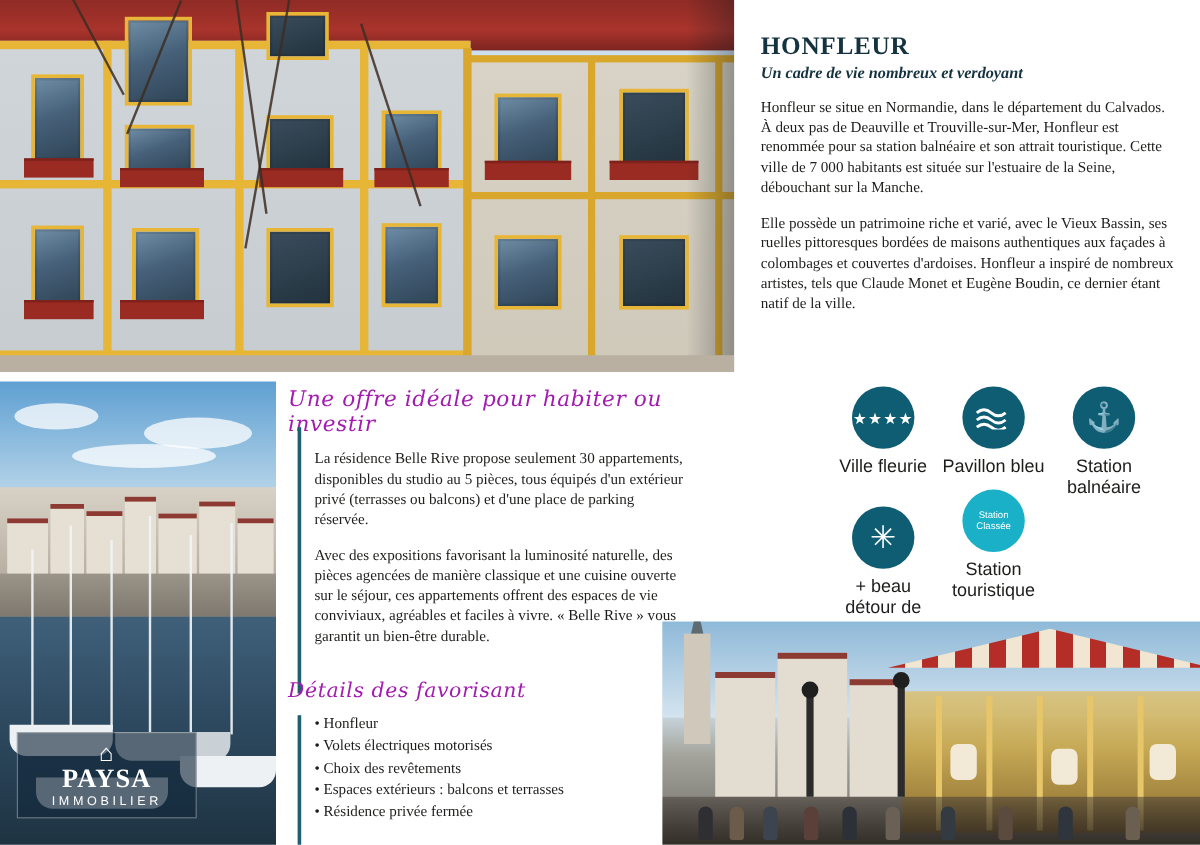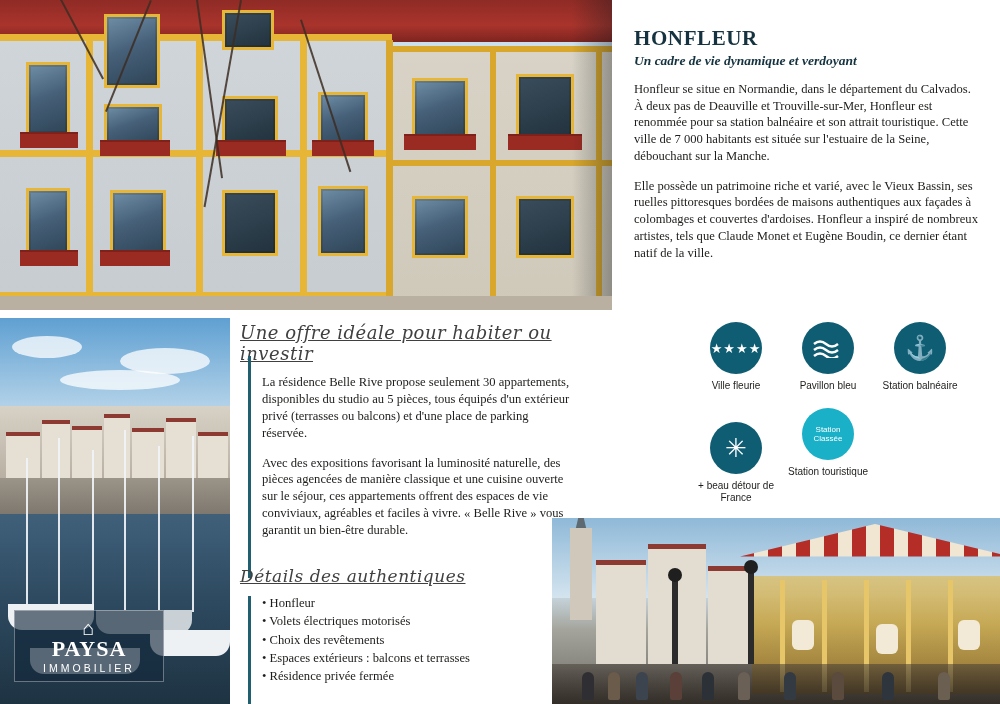--- a/index.html
+++ b/index.html
@@ -118,24 +118,23 @@
   .logo-citya .brand b { font-weight:bold; }
   .logo-citya .sub { font-size:10.5px; letter-spacing:3px; margin-top:3px;
     font-family:"Liberation Sans", sans-serif; }
 
   
   .offer {
     position:absolute; left:240px; top:322px; width:330px;
   }
   .script-title {
     font-family:"DejaVu Serif", serif;
-    font-style:italic; color:#404040; font-size:18px;
+    font-style:italic; color:#a21caf; font-size:18px;
     letter-spacing:.5px; margin-bottom:10px;
     border-bottom:none;
-    text-decoration:underline;
   }
   .offer .bar { position:absolute; left:8px; top:34px; width:3px; height:222px; background:#1f5f70; }
   .offer p {
     margin:0 0 13px 0; font-size:12.6px; line-height:1.34; padding-left:22px;
   }
   .details {
     position:absolute; left:240px; top:566px; width:330px;
   }
   .details .script-title { font-size:17px; margin-bottom:8px; }
   .details .bar { position:absolute; left:8px; top:30px; width:3px; height:110px; background:#1f5f70; }
@@ -147,21 +146,21 @@
   .badges {
     position:absolute; left:690px; top:322px; width:300px; height:180px;
   }
   .badge { position:absolute; width:92px; text-align:center; }
   .badge .circle {
     width:52px; height:52px; border-radius:50%; margin:0 auto 6px auto;
     display:flex; align-items:center; justify-content:center;
     font-family:"Liberation Sans", sans-serif;
   }
   .badge .cap {
-    font-size:10px; line-height:1.2; font-family:"Liberation Sans", sans-serif;
+    font-size:15px; line-height:1.2; font-family:"Liberation Sans", sans-serif;
     color:#1d1d1b;
   }
   .c-fleurie { background:#0f5d73; color:#fff; font-size:13px; letter-spacing:1px; }
   .c-pavillon { background:#0f5d73; color:#fff; }
   .c-balneaire { background:#0f5d73; color:#fff; }
   .c-detour { background:#0f5d73; color:#fff; }
   .c-touristique { background:#19b0c8; color:#fff; font-size:8px; }
   .c-histoire { background:#f2d33c; color:#14323f; font-size:7px; font-weight:bold;
     line-height:1.05; }
 
@@ -256,21 +255,21 @@
   <div class="pb-branch" style="left:240px;top:0;height:210px;transform:rotate(10deg);"></div>
   <div class="pb-branch" style="left:300px;top:20px;height:160px;transform:rotate(-18deg);"></div>
   <div class="pb-branch" style="left:60px;top:0;height:90px;transform:rotate(-28deg);"></div>
 
   <div class="pb-dark-right"></div>
   <div class="pb-ground"></div>
 </div>
 
 <div class="panel-honfleur">
   <h1>HONFLEUR</h1>
-  <div class="subtitle">Un cadre de vie dynamique et verdoyant</div>
+  <div class="subtitle">Un cadre de vie nombreux et verdoyant</div>
   <p>Honfleur se situe en Normandie, dans le département du Calvados. À deux pas de Deauville et Trouville-sur-Mer, Honfleur est renommée pour sa station balnéaire et son attrait touristique. Cette ville de 7 000 habitants est située sur l'estuaire de la Seine, débouchant sur la Manche.</p>
   <p>Elle possède un patrimoine riche et varié, avec le Vieux Bassin, ses ruelles pittoresques bordées de maisons authentiques aux façades à colombages et couvertes d'ardoises. Honfleur a inspiré de nombreux artistes, tels que Claude Monet et Eugène Boudin, ce dernier étant natif de la ville.</p>
 </div>
 
 <div class="photo-port">
   <div class="pp-sky"></div>
   <div class="pp-cloud" style="left:12px;top:18px;width:70px;height:22px;"></div>
   <div class="pp-cloud" style="left:120px;top:30px;width:90px;height:26px;"></div>
   <div class="pp-cloud" style="left:60px;top:52px;width:120px;height:20px;"></div>
 
@@ -305,21 +304,21 @@
 </div>
 
 <div class="offer">
   <div class="script-title">Une offre idéale pour habiter ou investir</div>
   <div class="bar"></div>
   <p>La résidence Belle Rive propose seulement 30 appartements, disponibles du studio au 5 pièces, tous équipés d'un extérieur privé (terrasses ou balcons) et d'une place de parking réservée.</p>
   <p>Avec des expositions favorisant la luminosité naturelle, des pièces agencées de manière classique et une cuisine ouverte sur le séjour, ces appartements offrent des espaces de vie conviviaux, agréables et faciles à vivre. « Belle Rive » vous garantit un bien-être durable.</p>
 </div>
 
 <div class="details">
-  <div class="script-title">Détails des authentiques</div>
+  <div class="script-title">Détails des favorisant</div>
   <div class="bar"></div>
   <ul>
     <li>Honfleur</li>
     <li>Volets électriques motorisés</li>
     <li>Choix des revêtements</li>
     <li>Espaces extérieurs : balcons et terrasses</li>
     <li>Résidence privée fermée</li>
   </ul>
 </div>
 

